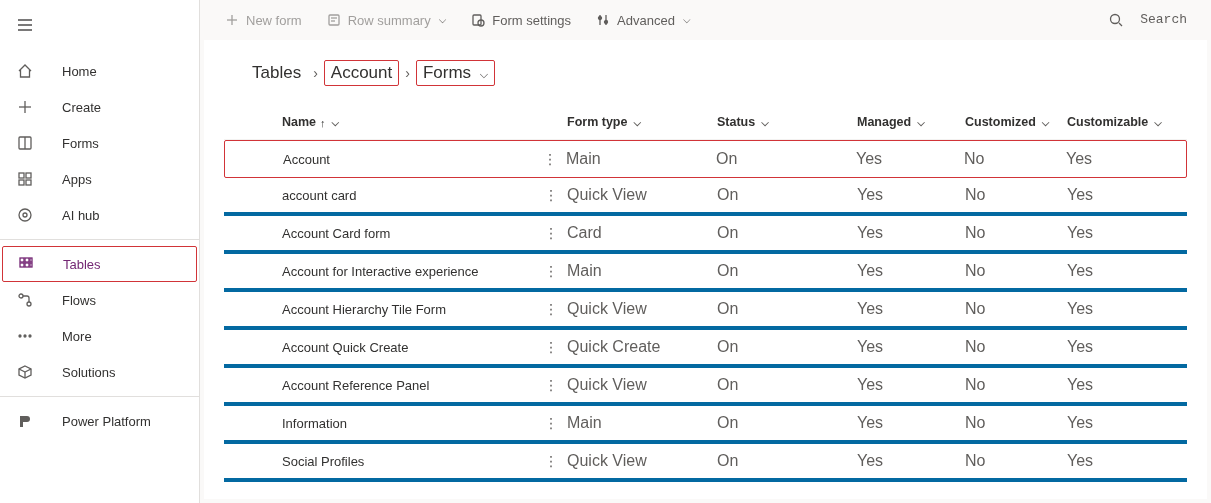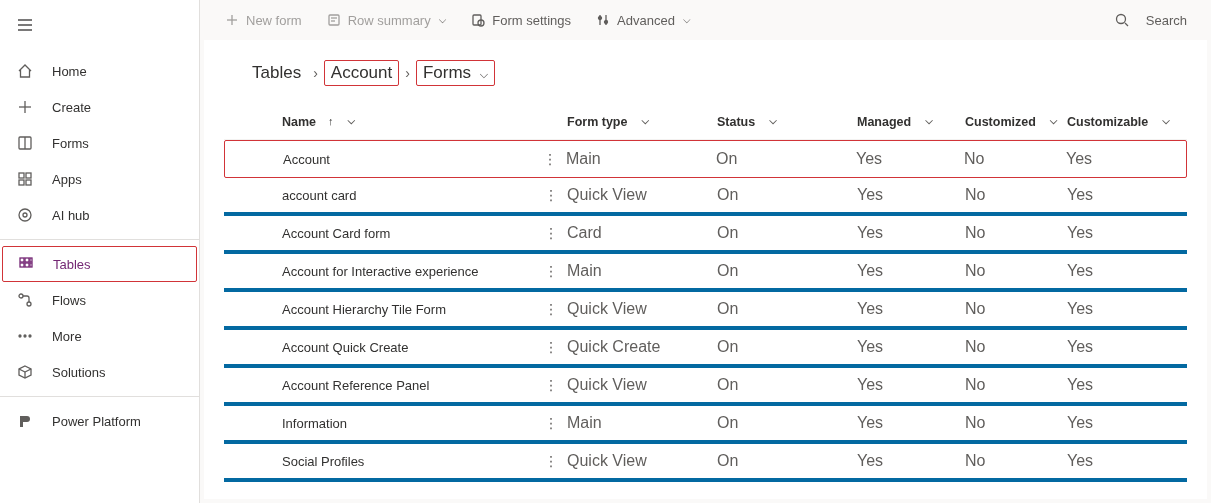--- a/index.html
+++ b/index.html
@@ -3,49 +3,49 @@
   <meta charset="utf-8">
   <style>
     * { margin: 0; padding: 0; box-sizing: border-box; }
     body { font-family: "Segoe UI", -apple-system, sans-serif; font-size: 13px; color: #323130; background: #fff; width: 1211px; height: 503px; overflow: hidden; }
 
     .app { display: flex; height: 100%; }
     .sidebar { width: 200px; border-right: 1px solid #e1dfdd; display: flex; flex-direction: column; background:#fff; }
     .sidebar-top { padding: 8px 0 0 0; }
     .hamburger { padding: 8px 16px; cursor: pointer; }
     .nav-list { margin-top: 8px; }
-    .nav-item { display: flex; align-items: center; gap: 18px; padding: 8px 16px; cursor: pointer; color: #323130; height:36px;text-align:center; }
+    .nav-item { display: flex; align-items: center; gap: 28px; padding: 8px 16px; cursor: pointer; color: #323130; height:36px;text-align:center; }
     .nav-item.active { color: #742774; }
     .nav-item .icon { width: 18px; height: 18px; display:flex; align-items:center; justify-content:center; color:#605e5c; }
     .nav-item.active .icon { color:#742774; }
     .nav-label { font-size: 13px; }
     .divider { height: 1px; background: #e1dfdd; margin: 6px 0; }
     .nav-item.highlight-box { border: 1.5px solid #d13438; border-radius: 2px; margin: 0 2px; padding: 6px 14px; }
 
     .main { flex: 1; display: flex; flex-direction: column; background: #faf9f8; }
     .toolbar { display: flex; align-items: center; padding: 6px 16px; min-height: 40px; background: #faf9f8; }
     .tool-btn { display: flex; align-items: center; gap: 6px; padding: 4px 8px; color: #605e5c; cursor: pointer; font-size: 13px; margin-right:8px; }
     .tool-btn.disabled { color: #a19f9d; cursor: default; }
     .tool-icon { width: 16px; height: 16px; display:flex; align-items:center; justify-content:center; }
     .chev { font-size: 10px; margin-left:2px; color:#605e5c; }
     .spacer { flex: 1; }
-    .search-box { display: flex; align-items: flex-end; gap: 16px; padding: 4px 8px; color: #605e5c; cursor:pointer; }
+    .search-box { display: flex; align-items: flex-start; gap: 16px; padding: 4px 8px; color: #605e5c; cursor:pointer;font-family:Liberation Mono, monospace; }
 
     .content { flex: 1; background: #fff; margin: 0 4px 4px 4px; padding: 16px 20px 0 20px; overflow:auto; }
     .breadcrumb { display: flex; align-items: center; gap: 4px; font-size: 17px; margin: 4px 0 18px 22px; }
     .bc-item { padding: 2px 6px; }
     .bc-item.hl { border: 1.5px solid #d13438; border-radius: 2px; }
     .bc-sep { color: #605e5c; padding: 0 2px; font-size:14px; }
     .bc-chev { font-size: 11px; margin-left: 4px; color: #605e5c; }
 
     .grid { width: 100%; }
     .grid-head { display: grid; grid-template-columns: 58px 1fr 32px 150px 140px 108px 102px 120px; align-items: center; height: 36px; font-weight:600; color:#323130; font-size:12.5px; border-bottom:1px solid #f3f2f1; }
     .grid-row { display: grid; grid-template-columns: 58px 1fr 32px 150px 140px 108px 102px 120px; align-items: center; height: 38px; border-bottom:4px solid #0369a1; font-size:13px; }
     .grid-row.hl { border:1.5px solid #d13438; border-radius:2px; }
-    .col-head { display:flex; align-items:flex-start; gap:12px; color:#323130; cursor:pointer; }
+    .col-head { display:flex; align-items:flex-end; gap:4px; color:#323130; cursor:pointer; }
     .col-val { color:#605e5c; font-size:16px; }
     .row-name { color:#323130; font-size:13px; }
     .sort-arrow { font-size:11px; }
     .kebab { color:#605e5c; cursor:pointer; font-size:14px; text-align:center; }
     .col-head .chev { color:#605e5c; }
 
     svg { stroke: currentColor; fill: none; stroke-width:1.3; }
   </style>
 </head>
 <body>

